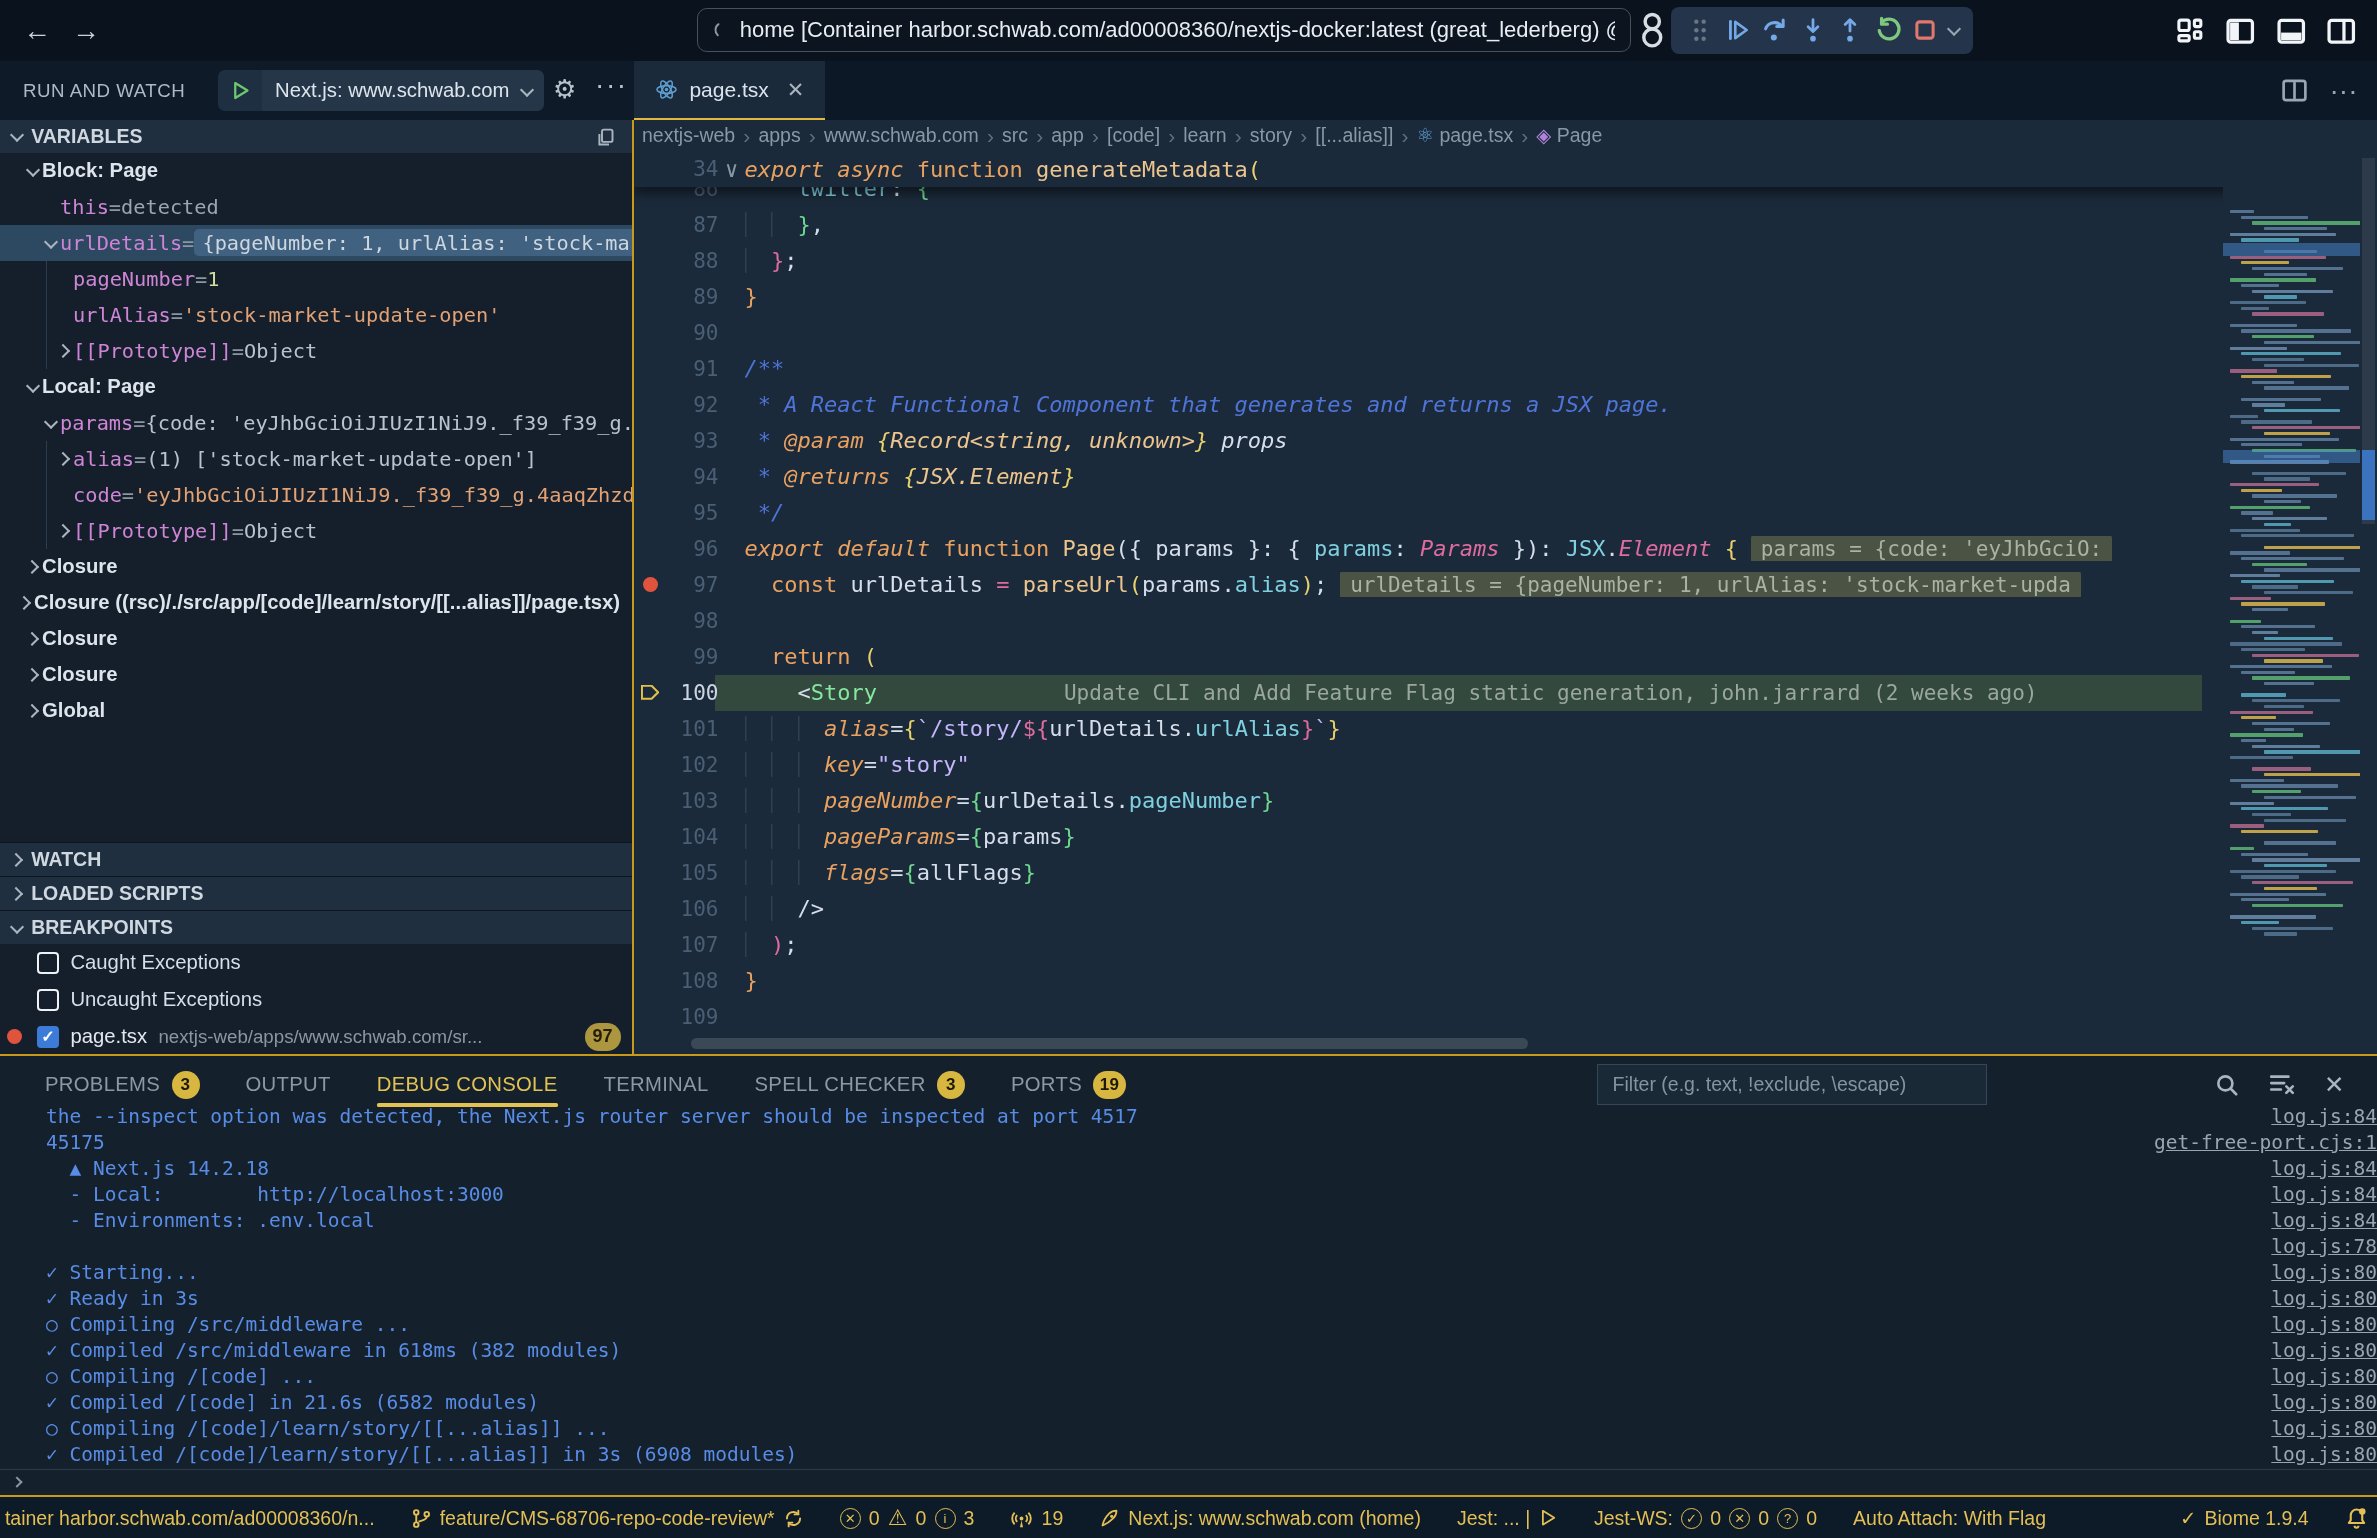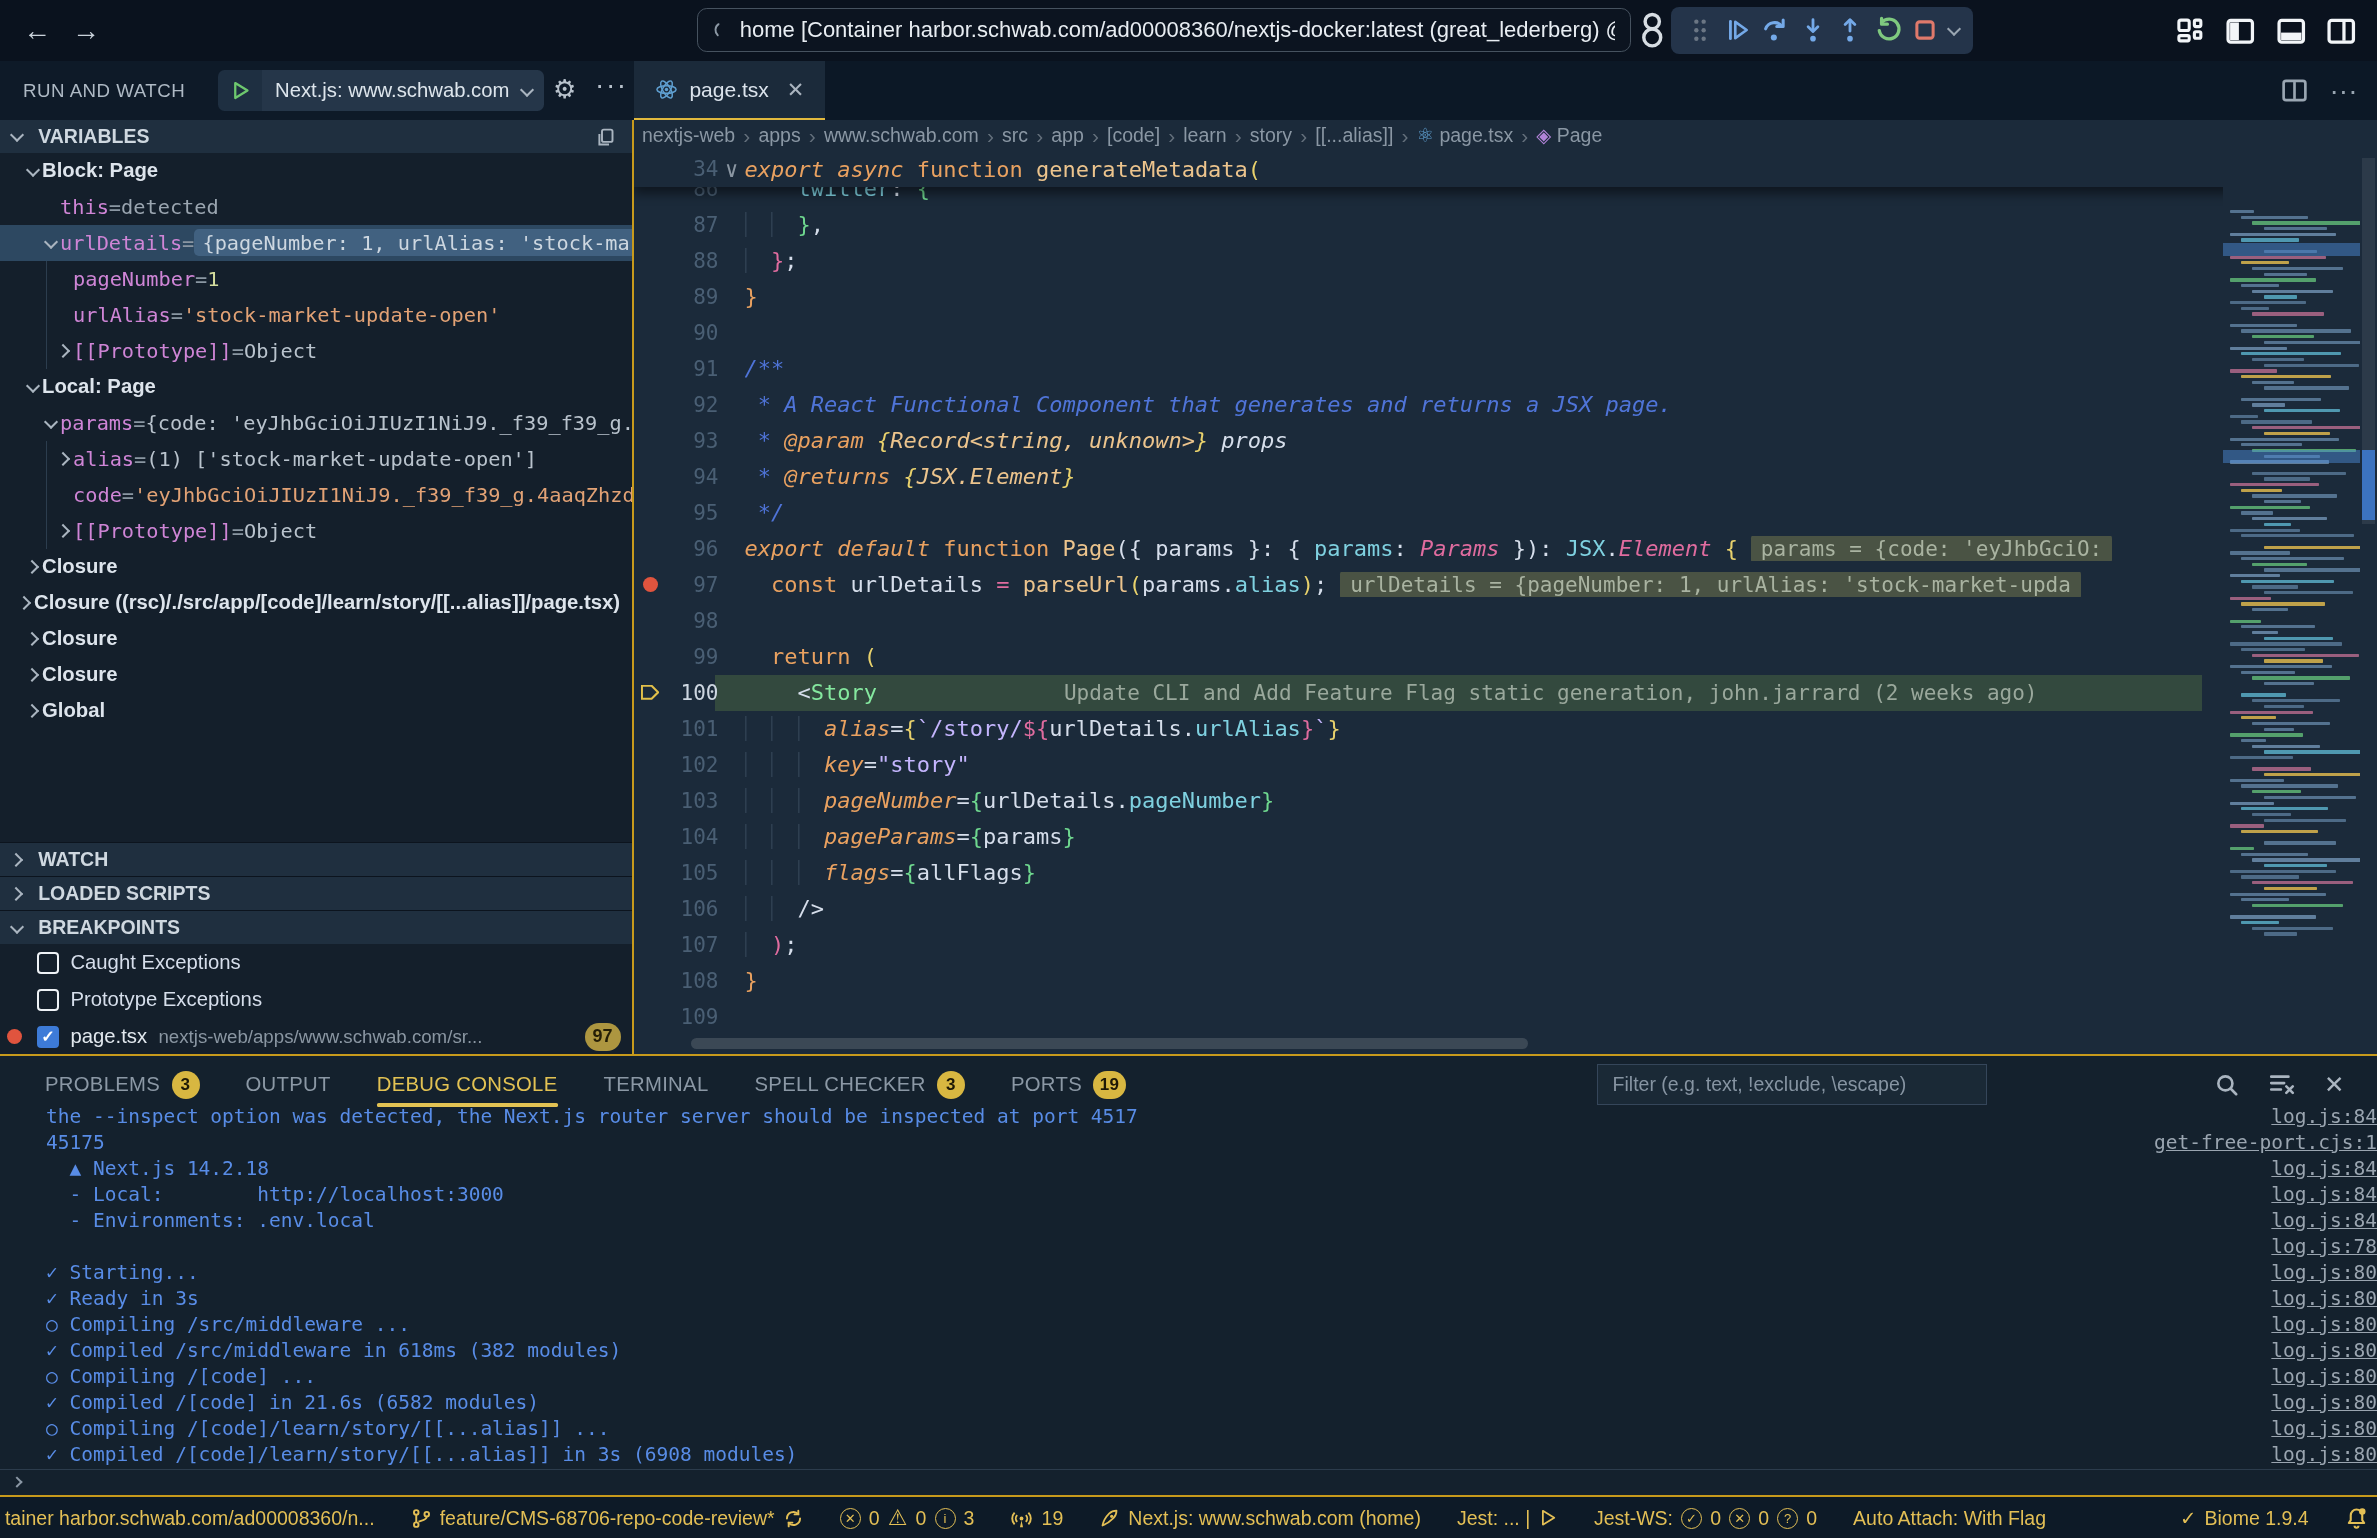--- a/index.html
+++ b/index.html
@@ -27,21 +27,21 @@
   
   .sidebar { width:634px; flex:none; display:flex; flex-direction:column; background:#15222f; }
   .sb-head { height:59px; flex:none; background:#0e1a28; display:flex; align-items:center; position:relative; }
   .sb-title { color:#aeb9c4; font-size:18.7px; letter-spacing:0.5px; margin-left:23px; }
   .launch { position:absolute; left:218px; top:9px; height:41px; display:flex; align-items:stretch; border-radius:6.5px; overflow:hidden; }
   .launch .play { width:44px; background:#1e2f41; display:flex; align-items:center; justify-content:center; }
   .launch .cfg { background:#253649; color:#dde5ec; font-size:20.3px; display:flex; align-items:center; padding:0 13px; gap:11.4px; }
   .gear { position:absolute; left:553px; color:#b8c2cc; font-size:26px; top:13px; }
   .sb-dots { position:absolute; left:595px; top:8.1px; color:#b8c2cc; font-size:28px; letter-spacing:1.6px; }
   .sb-body { flex:1; display:flex; flex-direction:column; border-right:2.4px solid #c79a1c; min-height:0; background:#141f2b; }
-  .sec-head { height:34px; flex:none; background:#1f2f3f; display:flex; align-items:center; gap:17px; padding-left:11.4px;
+  .sec-head { height:34px; flex:none; background:#1f2f3f; display:flex; align-items:center; gap:10px; padding-left:11.4px;
               color:#cfd8e0; font-size:19.5px; font-weight:bold; border-top:0.8px solid #0c141e; position:relative; }
   .sec-head.first { height:32.5px; border-top:none; }
   .copy-ic { position:absolute; right:16.3px; top:7.3px; }
   .tree { flex:1; min-height:0; overflow:hidden; position:relative; font-size:20.3px; }
   .var-row { height:36px; display:flex; align-items:center; white-space:nowrap; overflow:hidden; position:relative; }
   .var-row.sel { background:#2d4861; }
   .vname { color:#cf85d6; font-family:"DejaVu Sans Mono", monospace; }
   .vscope { color:#dde4ec; font-weight:bold; }
   .veq { color:#8a96a2; font-family:"DejaVu Sans Mono", monospace; }
   .vval { font-family:"DejaVu Sans Mono", monospace; }
@@ -392,21 +392,21 @@
           <span class="chev down"></span>
           <span>BREAKPOINTS</span>
         </div>
         <div class="bp-list">
           <div class="bp-row">
             <span class="cb"></span>
             <span>Caught Exceptions</span>
           </div>
           <div class="bp-row">
             <span class="cb"></span>
-            <span>Prototype Exceptions</span>
+            <span>Uncaught Exceptions</span>
           </div>
           <div class="bp-row">
             <span class="bp-dot"></span>
             <span class="cb on">✓</span>
             <span class="bp-file">page.tsx</span>
             <span class="bp-path">nextjs-web/apps/www.schwab.com/sr...</span>
             <span class="bp-badge">97</span>
           </div>
         </div>
       </div>

